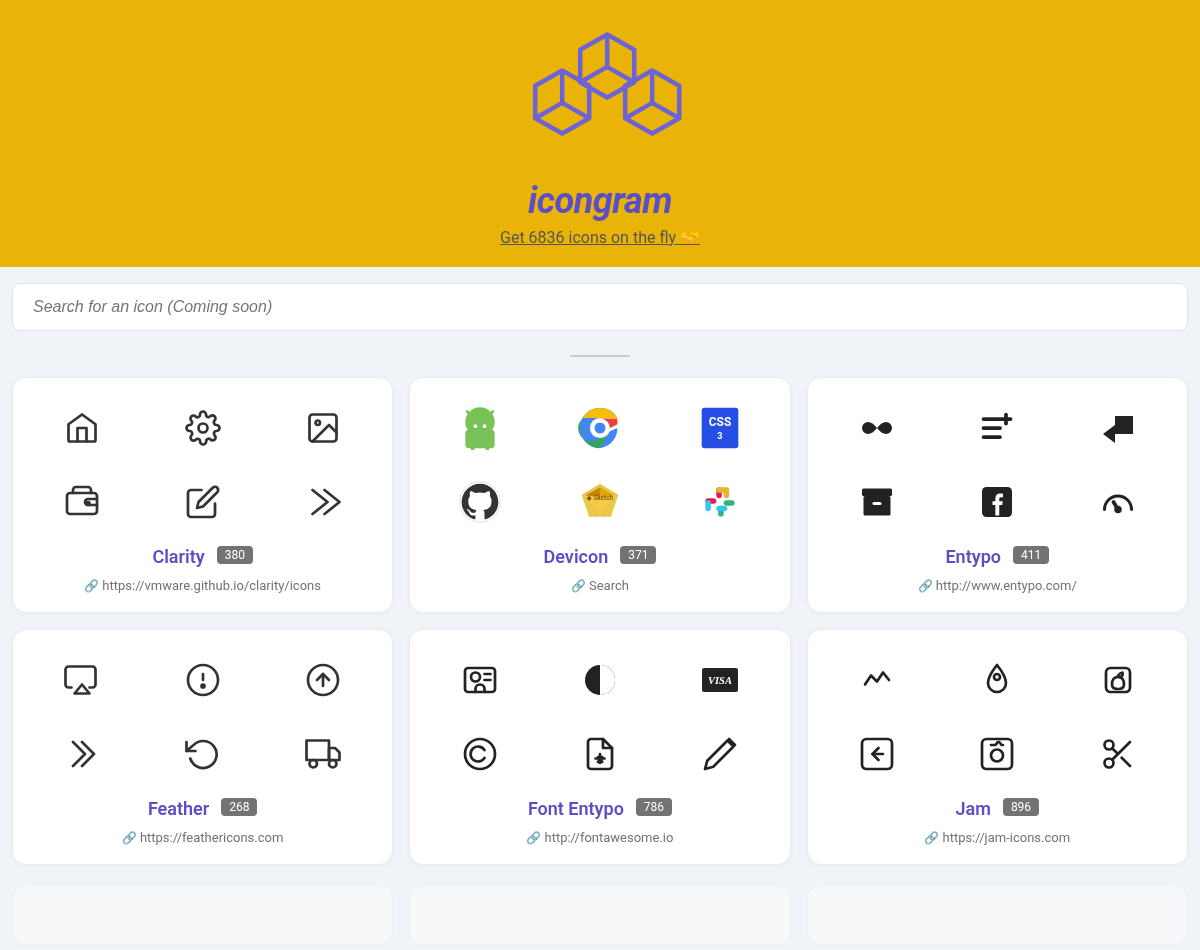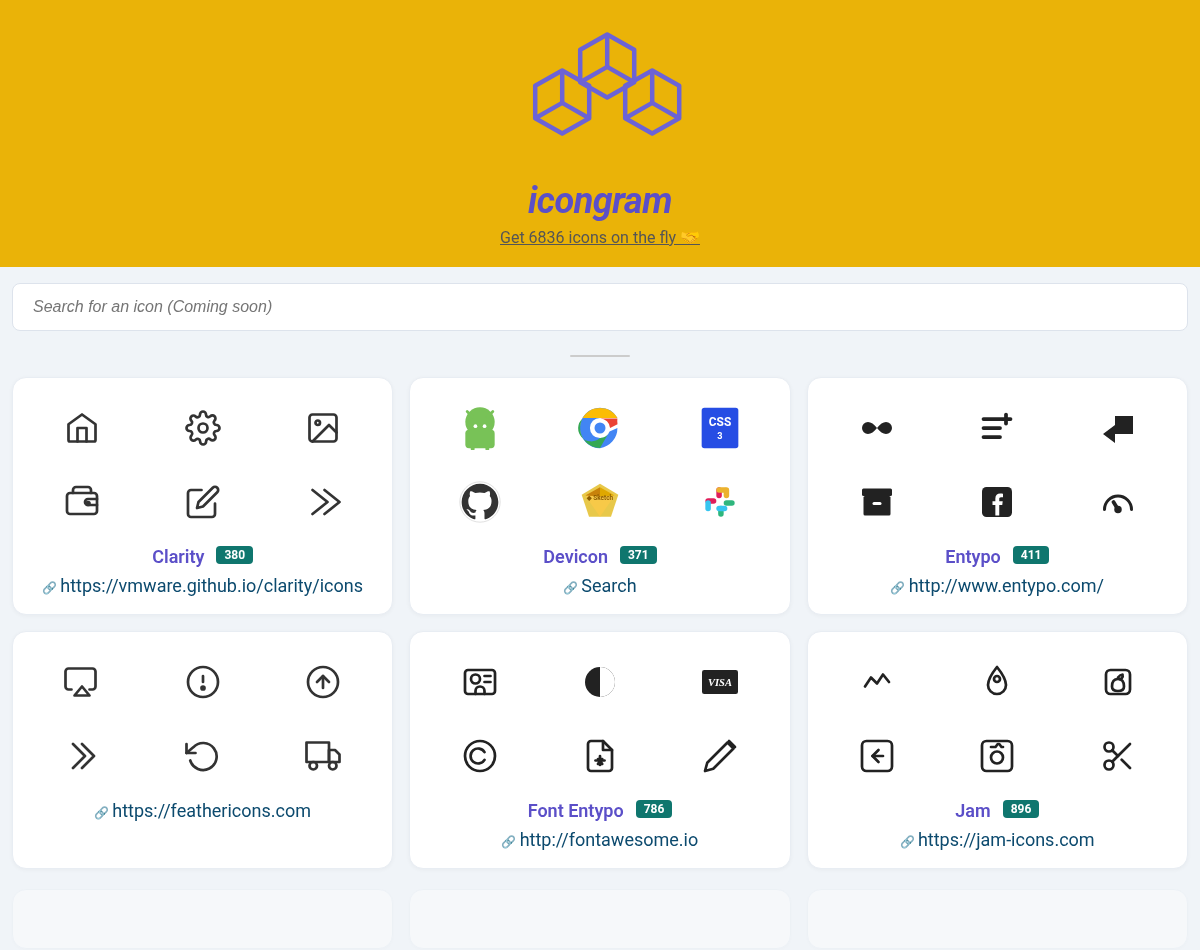--- a/index.html
+++ b/index.html
@@ -92,30 +92,30 @@
       justify-content: center;
       gap: 12px;
       margin-bottom: 8px;
     }
     .card-name {
       font-size: 18px;
       font-weight: 600;
       color: #5b4fc8;
     }
     .card-count {
-      background: #0f766e;
+      background: #737373;
       color: #fff;
       font-size: 12px;
-      font-weight: 700;
+      font-weight: 400;
       padding: 2px 8px;
       border-radius: 4px;
     }
     .card-link {
-      font-size: 18px;
-      color: #0c4a6e;
+      font-size: 13px;
+      color: #737373;
       text-decoration: none;
     }
     .card-link::before {
       content: '🔗 ';
       font-size: 12px;
     }
 
     
     .svg-icon {
       width: 36px;
@@ -381,20 +381,24 @@
       <div class="card-icon">
         <svg class="svg-icon" viewBox="0 0 24 24" fill="none" stroke="#333" stroke-width="1.8" stroke-linecap="round" stroke-linejoin="round">
           <rect x="1" y="3" width="15" height="13"></rect>
           <polygon points="16,8 20,8 23,11 23,16 16,16 16,8"></polygon>
           <circle cx="5.5" cy="18.5" r="2.5"></circle>
           <circle cx="18.5" cy="18.5" r="2.5"></circle>
         </svg>
       </div>
     </div>
     <div class="card-footer">
+      <div class="card-name-row">
+        <span class="card-name">Feather</span>
+        <span class="card-count">268</span>
+      </div>
       <a class="card-link" href="#">https://feathericons.com</a>
     </div>
   </div>
 
   <div class="card">
     <div class="card-icons">
       <div class="card-icon">
         <svg class="svg-icon" viewBox="0 0 24 24" fill="none" stroke="#222" stroke-width="1.8" stroke-linecap="round" stroke-linejoin="round">
           <path d="M4 4h16a2 2 0 012 2v12a2 2 0 01-2 2H4a2 2 0 01-2-2V6a2 2 0 012-2z"></path>
           <circle cx="9" cy="10" r="3"></circle>

